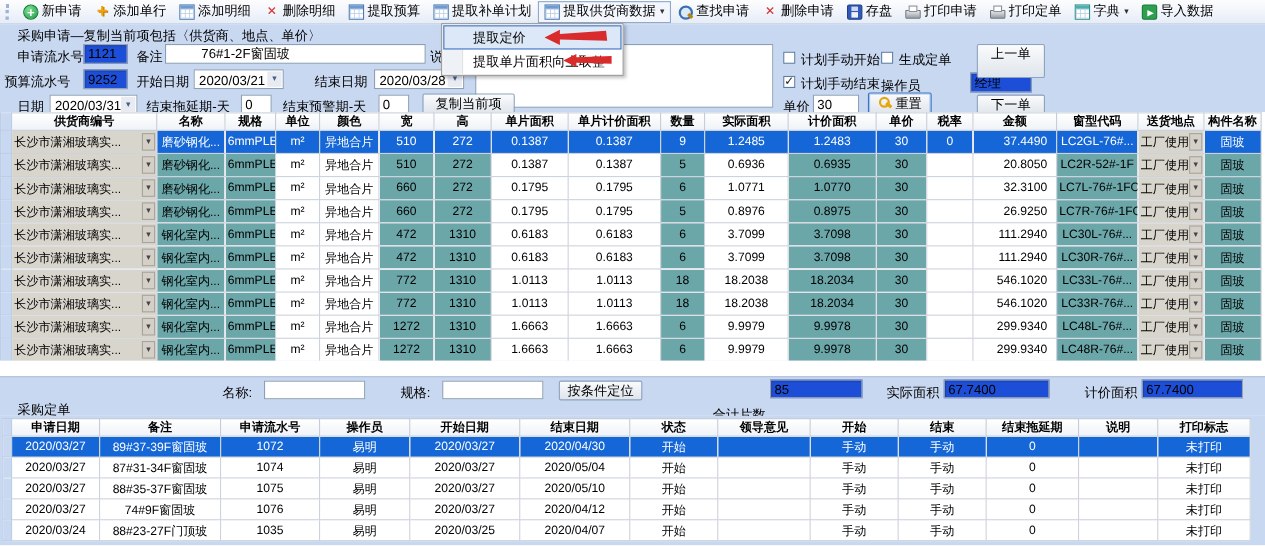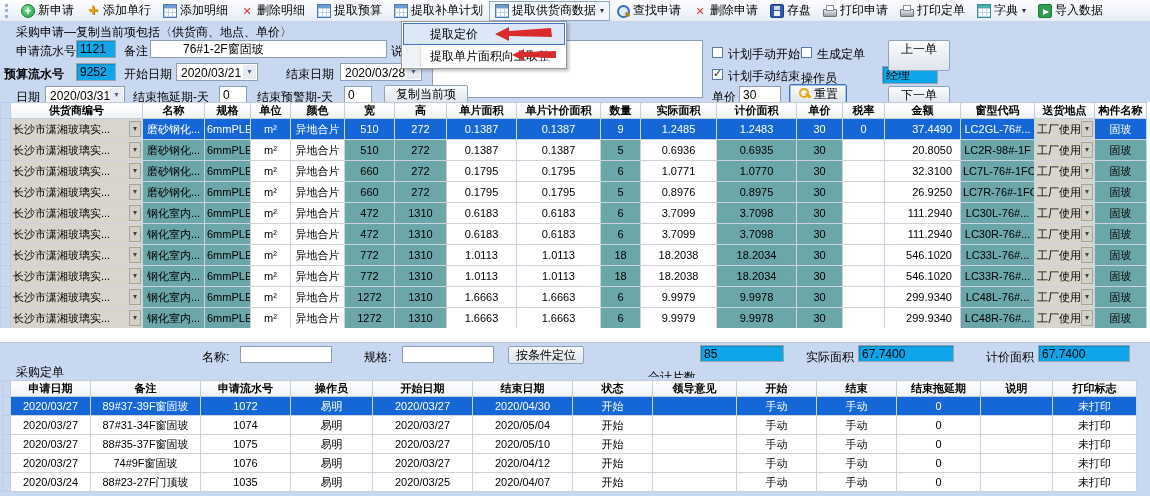--- a/index.html
+++ b/index.html
@@ -36,21 +36,21 @@
   .ic-save::after { content:""; position:absolute; left:3px; bottom:1px; right:3px; height:5px; background:#eef1f7; }
   .ic-print::before { content:""; position:absolute; left:0; top:5px; right:0; height:6px; background:linear-gradient(#ececec,#9aa0a8); border:1px solid #6d737b; border-radius:1px; }
   .ic-print::after { content:""; position:absolute; left:3px; top:1px; right:3px; height:4px; background:#fff; border:1px solid #8a9098; }
   .ic-import { background:#2e9e4f; border-radius:2px; border:1px solid #1d7a38; }
   .ic-import::after { content:""; position:absolute; left:4px; top:4px; width:0; height:0; border-left:6px solid #fff; border-top:3px solid transparent; border-bottom:3px solid transparent; }
 
   
   .form { position:absolute; top:22px; left:0; width:1150px; height:80px; background:#c9d8f1; }
   .lbl { position:absolute; white-space:nowrap; overflow:hidden; }
   .fld { position:absolute; height:18px; border:1px solid #8ba0b8; background:#fff; font-size:12px; padding:0 3px; font-family:inherit; color:#000; }
-  .fld.ro { background:#0ea5e9; border:1px solid #98a3ad; box-shadow:inset 1px 1px 1px rgba(0,0,0,.18); }
+  .fld.ro { background:#1d4ed8; border:1px solid #98a3ad; box-shadow:inset 1px 1px 1px rgba(0,0,0,.18); }
   .dsel { position:absolute; height:18px; background:#fff; border:1px solid #8ba0b8; padding:2px 16px 0 4px; white-space:nowrap; }
   .dsel .da { position:absolute; right:1px; top:1px; bottom:1px; width:13px; background:#e8ecf2; color:#46608a; font-size:8px; line-height:14px; text-align:center; }
   .btn { position:absolute; background:linear-gradient(#fafbfc,#dfe5ec); border:1px solid #8ea3bd; border-radius:2px; text-align:center; line-height:17px; white-space:nowrap; }
   .btn.focus { border:1px solid #3f74c2; box-shadow:0 0 0 1px #9fc1ea inset; }
   .cbx { position:absolute; width:11px; height:11px; background:#fff; border:1px solid #5a7ca6; }
   .cbx.on::after { content:"\2713"; position:absolute; top:-3px; left:0; font-size:11px; font-weight:bold; color:#222; }
   .ta { position:absolute; left:432px; top:18px; width:271px; height:58px; background:#fff; border:1px solid #8ba0b8; resize:none; font-family:inherit; }
   .ic-reset { width:13px; height:13px; position:relative; display:inline-block; vertical-align:-2px; margin-right:3px; }
   .ic-reset::before { content:""; position:absolute; left:1px; top:1px; width:6px; height:6px; border:2px solid #e7a60d; border-radius:50%; }
   .ic-reset::after { content:""; position:absolute; left:7px; top:7px; width:6px; height:3px; background:#e7a60d; transform:rotate(40deg); }
@@ -160,21 +160,21 @@
   <div class="form">
     <div class="lbl" style="left:16px;top:2px;">采购申请—复制当前项包括〈供货商、地点、单价〉</div>
 
     <div class="lbl" style="left:16px;top:21px;">申请流水号</div>
     <input class="fld ro" style="left: 76px; top: 18px; width: 40px;" readonly="" value="1121">
     <div class="lbl" style="left:124px;top:21px;">备注</div>
     <input class="fld" style="left: 150px; top: 18px; width: 237px; padding-left: 32px;" value="76#1-2F窗固玻">
     <div class="lbl" style="left:391px;top:21px;width:14px;">说明</div>
     <textarea class="ta" style=""></textarea>
 
-    <div class="lbl" style="left:4px;top:44px;font-weight:bold;">预算流水号</div>
+    <div class="lbl" style="left:4px;top:44px;">预算流水号</div>
     <input class="fld ro" style="left: 76px; top: 41px; width: 40px;" readonly="" value="9252">
     <div class="lbl" style="left:124px;top:44px;">开始日期</div>
     <div class="dsel" style="left:176px;top:41px;width:82px;"><span>2020/03/21</span><span class="da">▾</span></div>
     <div class="lbl" style="left:286px;top:44px;">结束日期</div>
     <div class="dsel" style="left:340px;top:41px;width:82px;"><span>2020/03/28</span><span class="da">▾</span></div>
 
     <div class="lbl" style="left:16px;top:67px;">日期</div>
     <div class="dsel" style="left:45px;top:64px;width:80px;"><span>2020/03/31</span><span class="da">▾</span></div>
     <div class="lbl" style="left:133px;top:67px;">结束拖延期-天</div>
     <input class="fld" style="left: 219px; top: 64px; width: 28px;" value="0">
@@ -277,21 +277,21 @@
             <td class="t">510</td>
             <td class="t">272</td>
             <td class="w">0.1387</td>
             <td class="w">0.1387</td>
             <td class="t">5</td>
             <td class="w">0.6936</td>
             <td class="t">0.6935</td>
             <td class="t">30</td>
             <td class="w"></td>
             <td class="w r">20.8050</td>
-            <td class="t">LC2R-98#-1F</td>
+            <td class="t">LC2R-52#-1F</td>
             <td class="cmbc"><span>工厂使用</span><span class="cmbarr">▾</span></td>
             <td class="t">固玻</td>
           </tr>
           <tr>
             <td class="strip"></td>
             <td class="cmb"><span>长沙市潇湘玻璃实...</span><span class="cmbarr">▾</span></td>
             <td class="t">磨砂钢化...</td>
             <td class="t">6mmPLE...</td>
             <td class="w">m²</td>
             <td class="w">异地合片</td>

